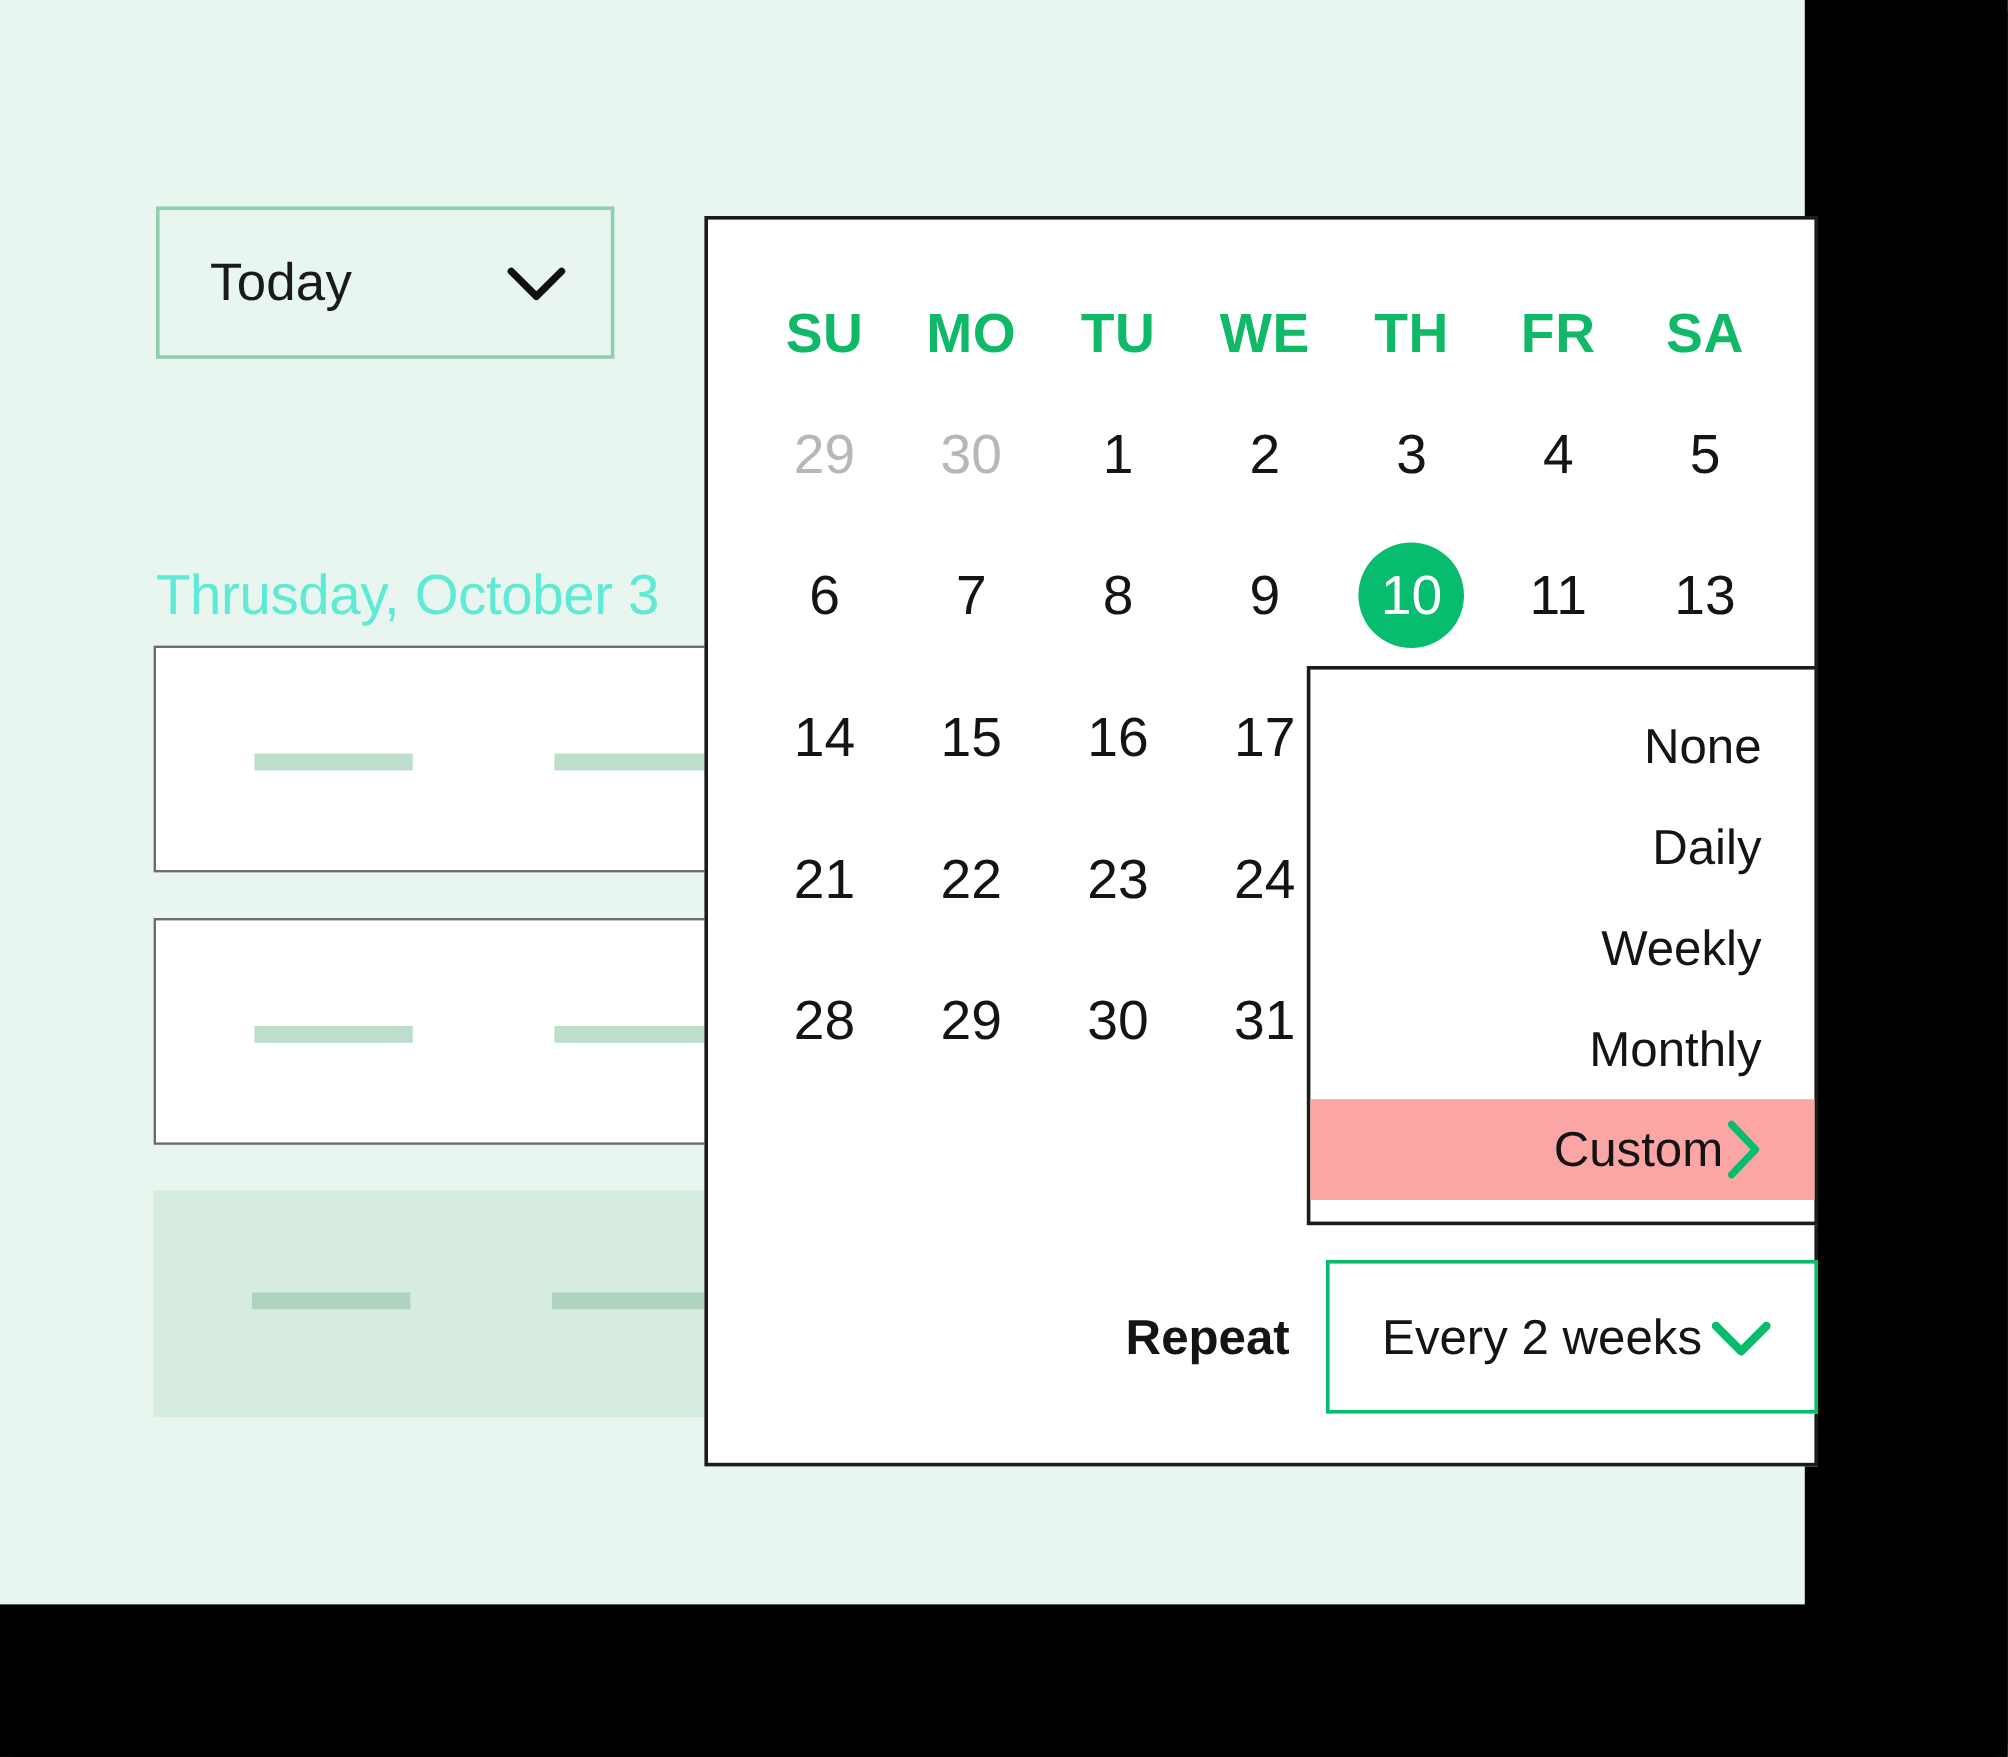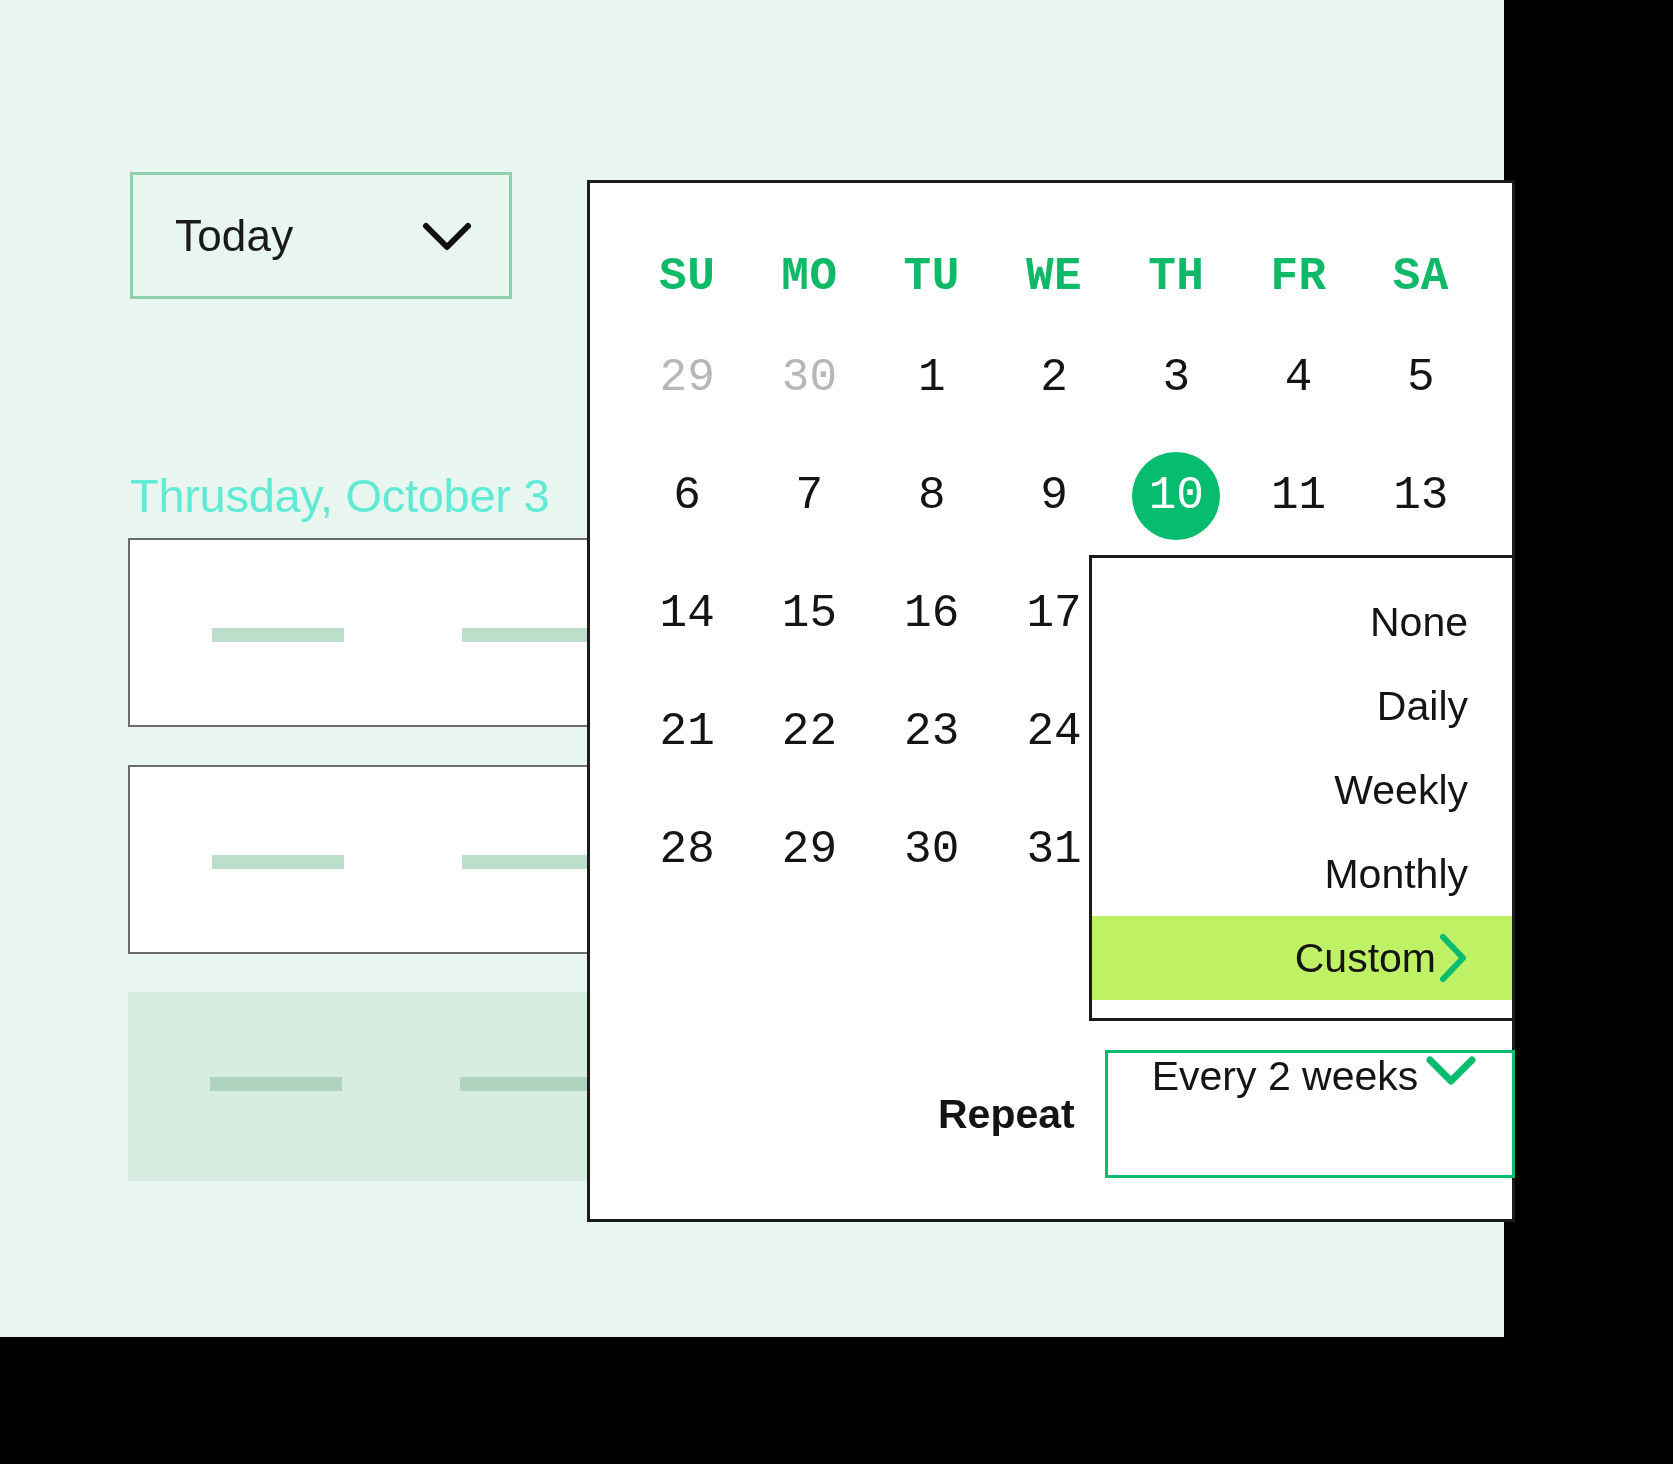--- a/index.html
+++ b/index.html
@@ -117,21 +117,20 @@
   }
 
   .cal-grid {
     position: absolute;
     left: 36px;
     top: 52px;
     width: 856px;
     display: grid;
     grid-template-columns: repeat(7, 1fr);
     row-gap: 0;
-    font-family: Liberation Mono, monospace;
   }
   .dow {
     height: 84px;
     display: flex;
     align-items: center;
     justify-content: center;
     font-size: 46px;
     font-weight: bold;
     color: #10b968;
     letter-spacing: 0.5px;
@@ -175,21 +174,21 @@
     height: 84px;
     display: flex;
     align-items: center;
     justify-content: flex-end;
     padding: 0 44px 0 48px;
     font-size: 41px;
     color: #141414;
     box-sizing: border-box;
   }
   .menu-item.selected {
-    background: #bef264;
+    background: #fca5a5;
   }
   .menu-item .arrow {
     line-height: 0;
   }
 
   
   .repeat-field {
     position: absolute;
     left: 938px;
     top: 1050px;
@@ -205,21 +204,21 @@
     margin-right: 30px;
     white-space: nowrap;
   }
   .repeat-select {
     flex: 1;
     height: 100%;
     border: 3px solid #06bd6f;
     box-sizing: border-box;
     background: #ffffff;
     display: flex;
-    align-items: flex-start;
+    align-items: center;
     justify-content: space-between;
     padding: 0 34px 0 44px;
   }
   .repeat-select .value {
     font-size: 41px;
     color: #141414;
   }
 </style>
 </head>
 <body>

